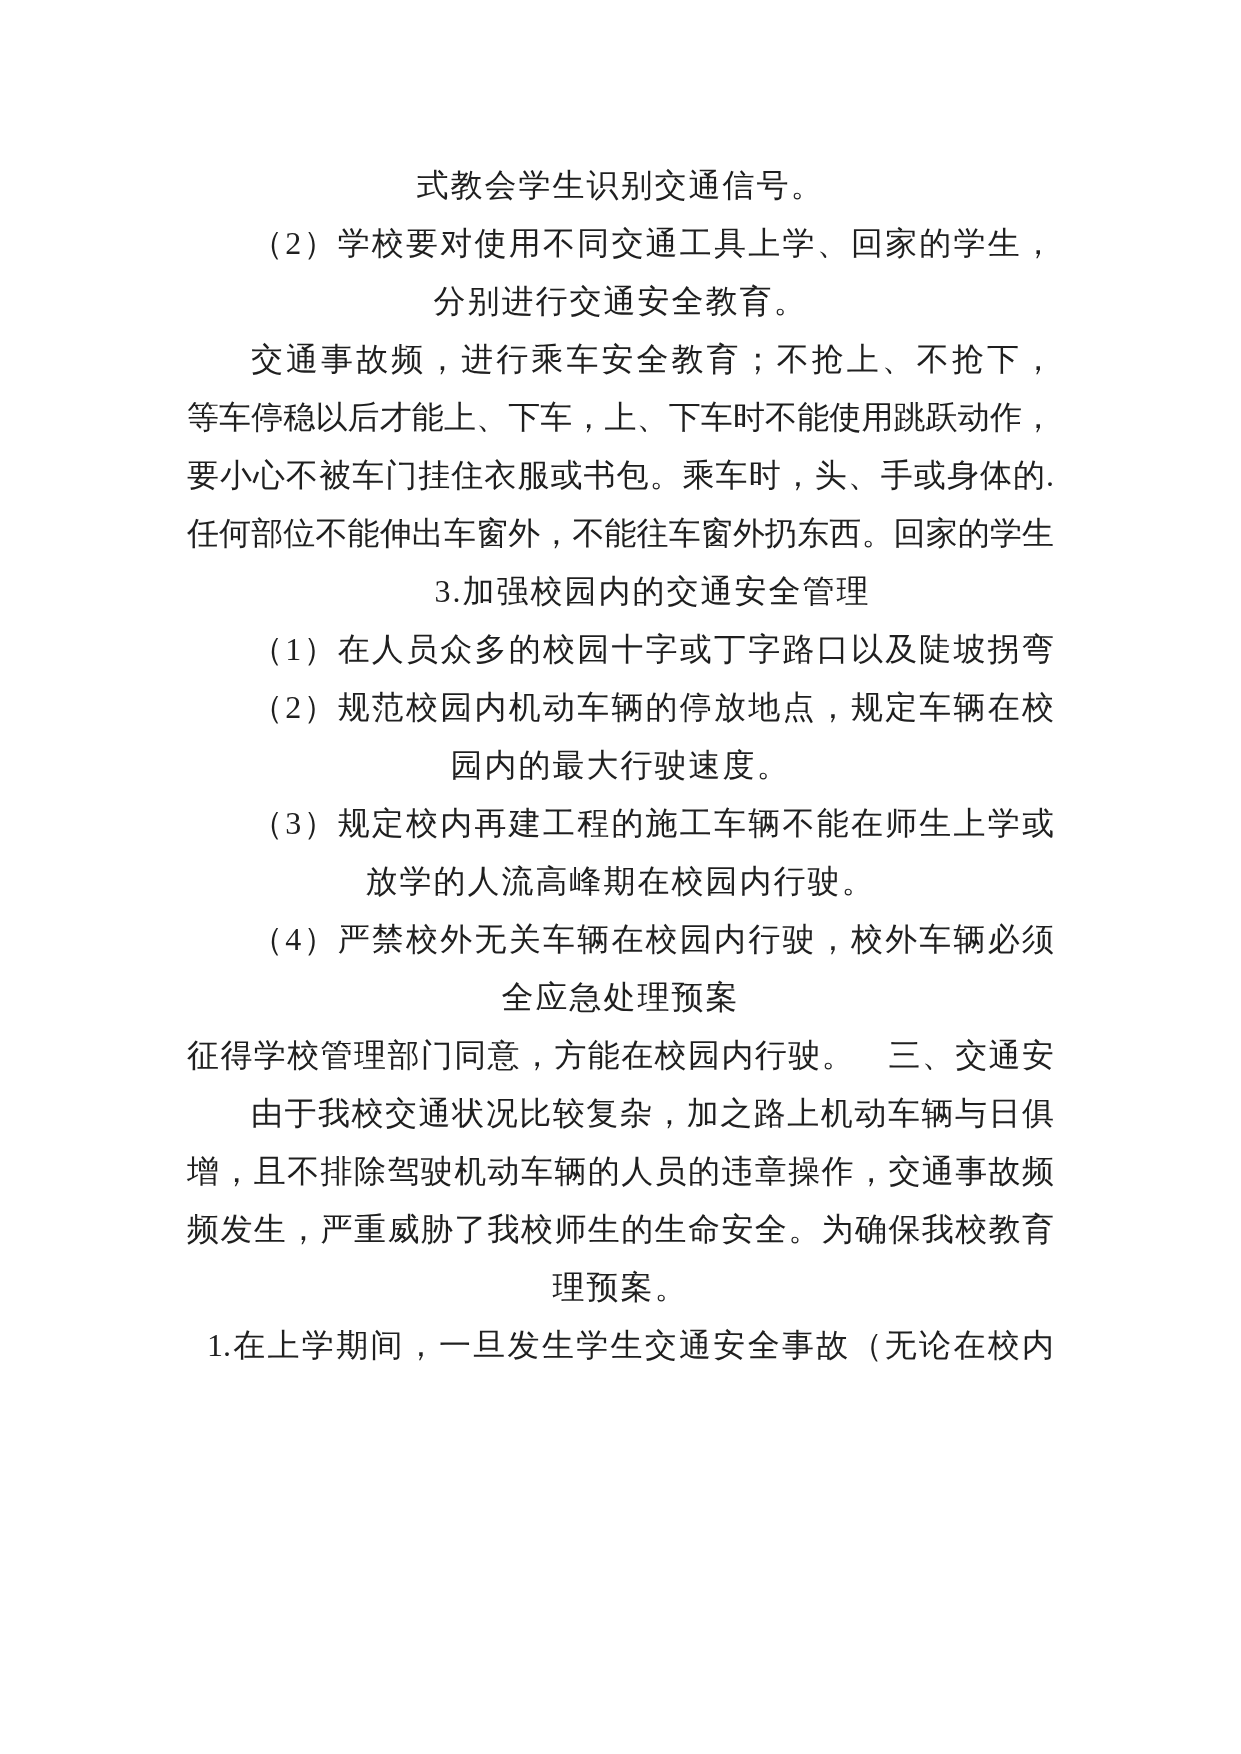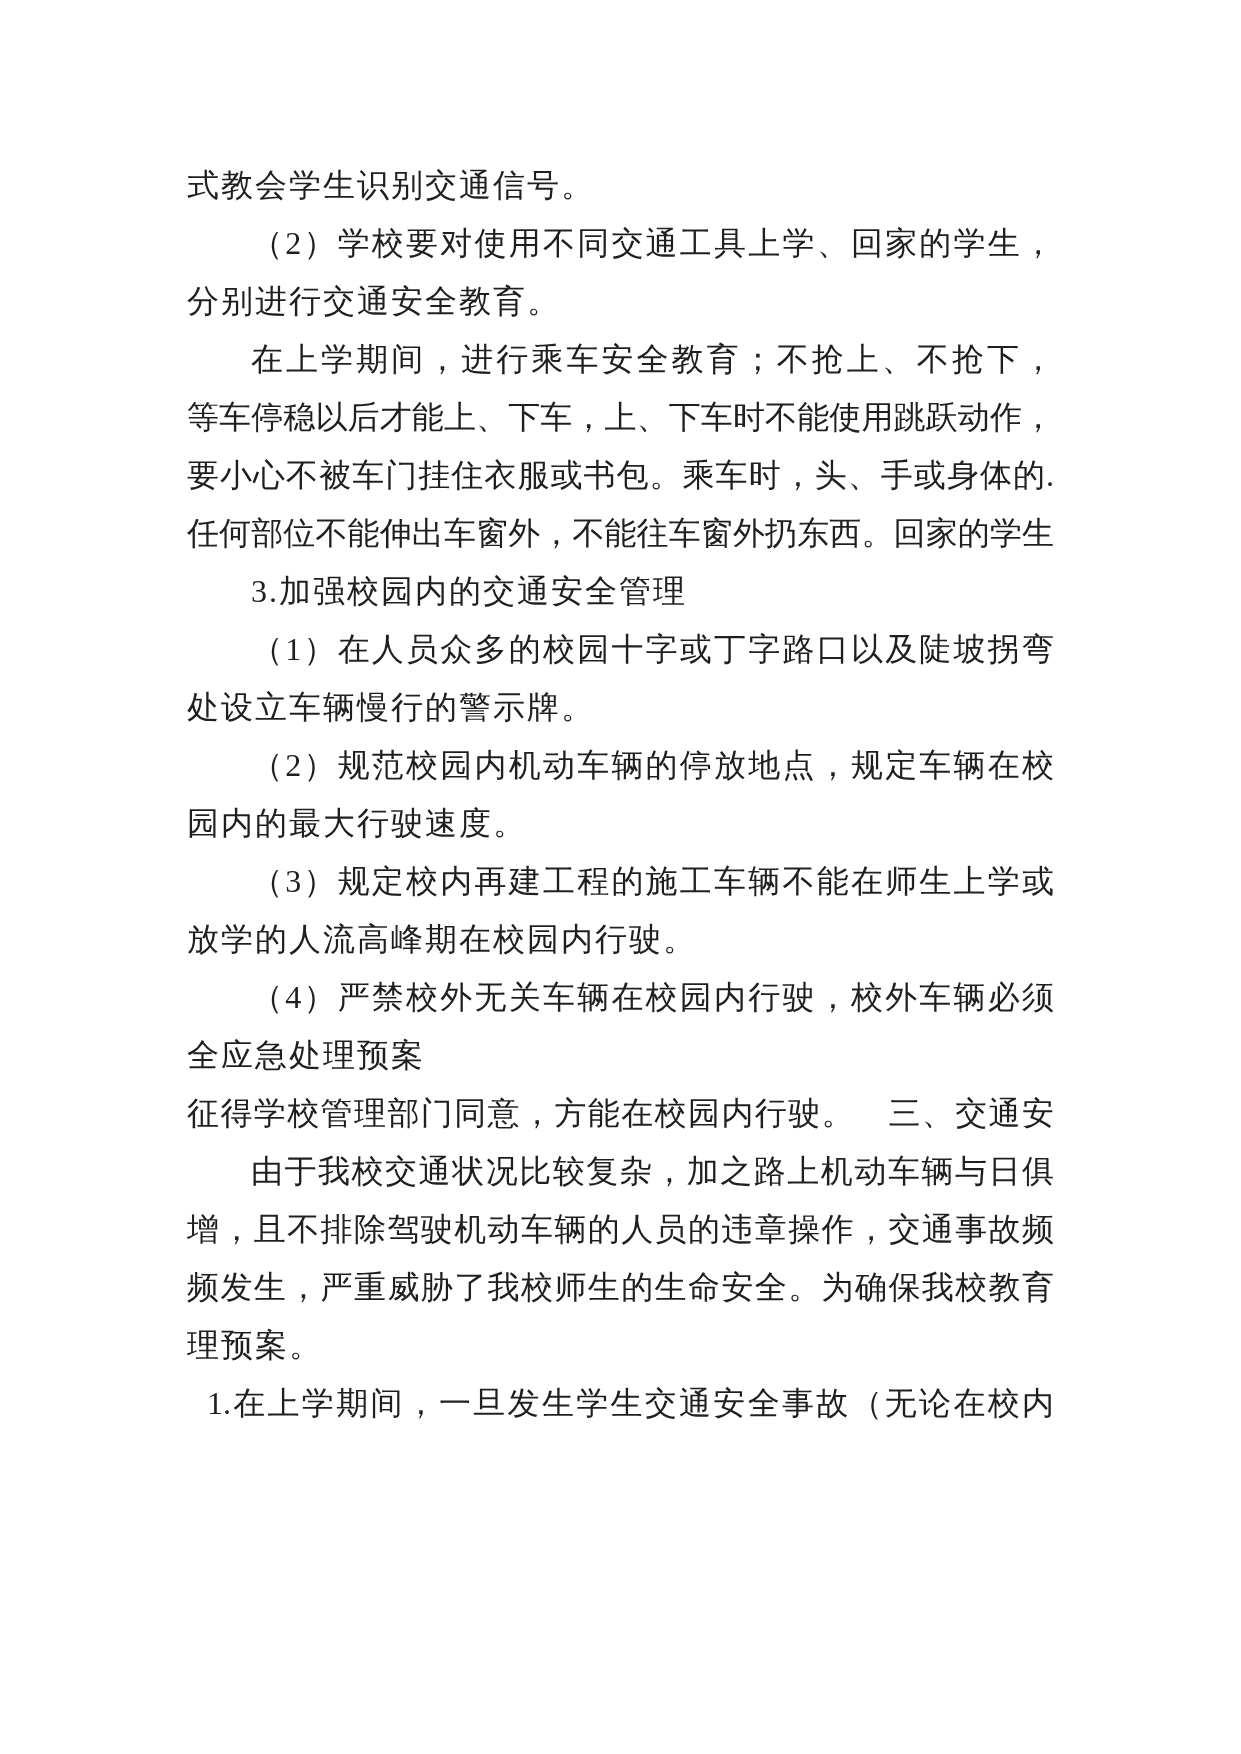--- a/index.html
+++ b/index.html
@@ -27,45 +27,44 @@
     line-height: 58px;
     font-size: 32px;
     font-weight: 400;
   }
   .line.justify {
     text-align: justify;
     text-align-last: justify;
     text-justify: inter-character;
   }
   .line.short {
-    text-align: left;
+    text-align: center;
     letter-spacing: 2px;
   }
   .line.indent-2 {
     text-indent: 64px;
   }
   .line.indent-half {
     text-indent: 20px;
   }
 </style>
 </head>
 <body>
 
 <div class="page">
   <div class="text-column">
     <div class="line short">式教会学生识别交通信号。</div>
     <div class="line justify indent-2">（2）学校要对使用不同交通工具上学、回家的学生，</div>
     <div class="line short">分别进行交通安全教育。</div>
-    <div class="line justify indent-2">在上学期间，进行乘车安全教育；不抢上、不抢下，</div>
+    <div class="line justify indent-2">交通事故频，进行乘车安全教育；不抢上、不抢下，</div>
     <div class="line justify">等车停稳以后才能上、下车，上、下车时不能使用跳跃动作，</div>
     <div class="line justify">要小心不被车门挂住衣服或书包。乘车时，头、手或身体的.</div>
     <div class="line justify">任何部位不能伸出车窗外，不能往车窗外扔东西。回家的学生</div>
     <div class="line short indent-2">3.加强校园内的交通安全管理</div>
     <div class="line justify indent-2">（1）在人员众多的校园十字或丁字路口以及陡坡拐弯</div>
-    <div class="line short">处设立车辆慢行的警示牌。</div>
     <div class="line justify indent-2">（2）规范校园内机动车辆的停放地点，规定车辆在校</div>
     <div class="line short">园内的最大行驶速度。</div>
     <div class="line justify indent-2">（3）规定校内再建工程的施工车辆不能在师生上学或</div>
     <div class="line short">放学的人流高峰期在校园内行驶。</div>
     <div class="line justify indent-2">（4）严禁校外无关车辆在校园内行驶，校外车辆必须</div>
     <div class="line short">全应急处理预案</div>
     <div class="line justify">征得学校管理部门同意，方能在校园内行驶。　三、交通安</div>
     <div class="line justify indent-2">由于我校交通状况比较复杂，加之路上机动车辆与日俱</div>
     <div class="line justify">增，且不排除驾驶机动车辆的人员的违章操作，交通事故频</div>
     <div class="line justify">频发生，严重威胁了我校师生的生命安全。为确保我校教育</div>

